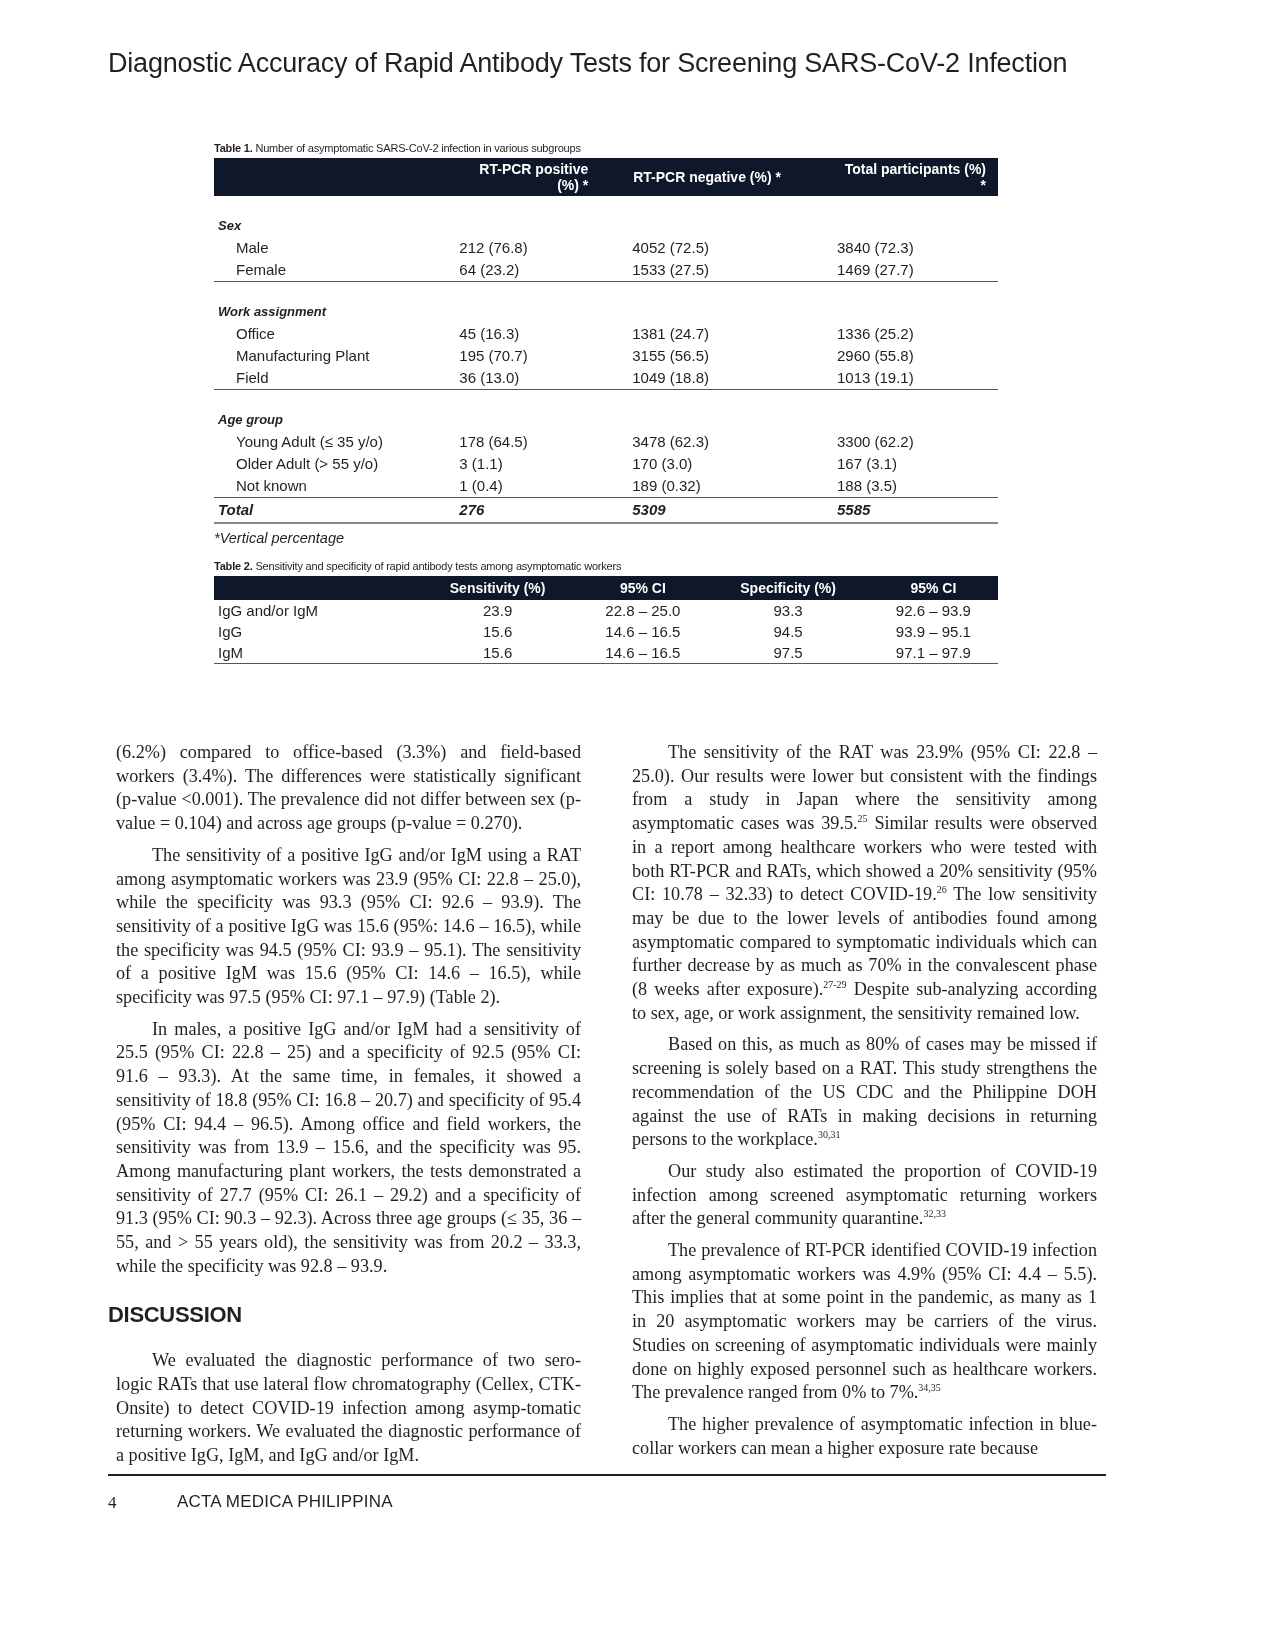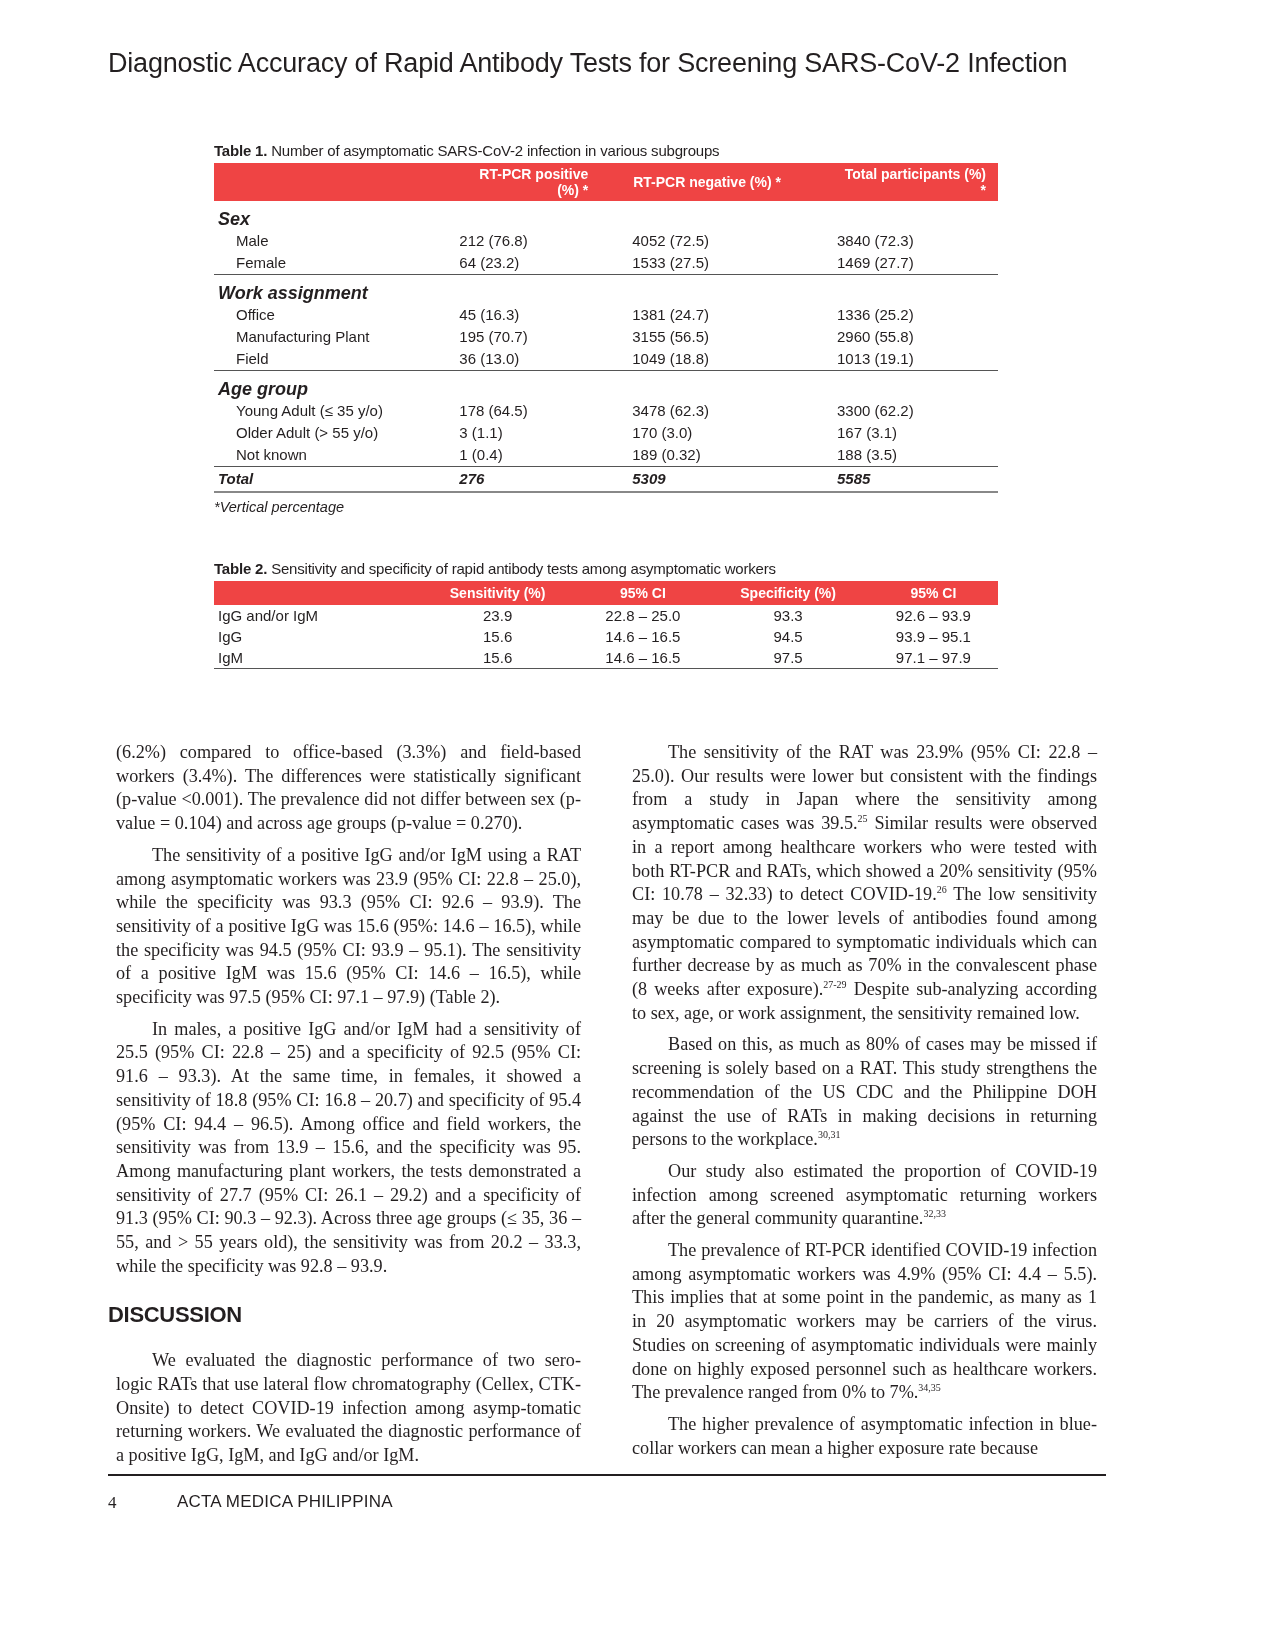--- a/index.html
+++ b/index.html
@@ -5,27 +5,27 @@
   html, body { margin: 0; padding: 0; background: #ffffff; }
   body { width: 1275px; height: 1650px; position: relative; overflow: hidden; color: #231f20; }
   .sans { font-family: "Liberation Sans", "DejaVu Sans", sans-serif; }
   .serif { font-family: "Liberation Serif", "DejaVu Serif", serif; }
 
   #running-head { position: absolute; left: 108px; top: 48px; font-size: 27px; letter-spacing: -0.2px; }
 
   .table-block { position: absolute; left: 214px; width: 784px; }
   #table1-block { top: 142px; }
   #table2-block { top: 560px; }
-  .caption { font-size: 15px; margin-bottom: 4px; letter-spacing: -0.2px; }
+  .caption { font-size: 11px; margin-bottom: 4px; letter-spacing: -0.2px; }
   .caption b { font-weight: bold; }
   table { border-collapse: collapse; width: 100%; font-size: 15px; }
-  thead tr { background: #ef4444; color: #fff; }
+  thead tr { background: #0f172a; color: #fff; }
   thead th { font-weight: bold; font-size: 14px; padding: 3px 4px 3px; height: 18px; }
   td { padding: 0 4px; height: 22px; line-height: 22px; }
-  .group-head td { font-weight: bold; font-style: italic; font-size: 18px; padding-top: 7px; }
+  .group-head td { font-weight: bold; font-style: italic; font-size: 13px; padding-top: 19px; }
   .indent { padding-left: 22px; }
   .num { text-align: left; }
   #table1 .c1 { width: 235px; }
   #table1 .c2 { width: 130px; padding-right: 40px; }
   #table1 .c3 { width: 150px; padding-right: 52px; }
   #table1 .c4 { width: 150px; padding-right: 12px; }
   .grp-end td { border-bottom: 1.5px solid #555; }
   .total-row td { font-weight: bold; font-style: italic; border-bottom: 2.5px solid #888; height: 24px; }
   .footnote { font-style: italic; font-size: 14.5px; margin-top: 6px; }
 

